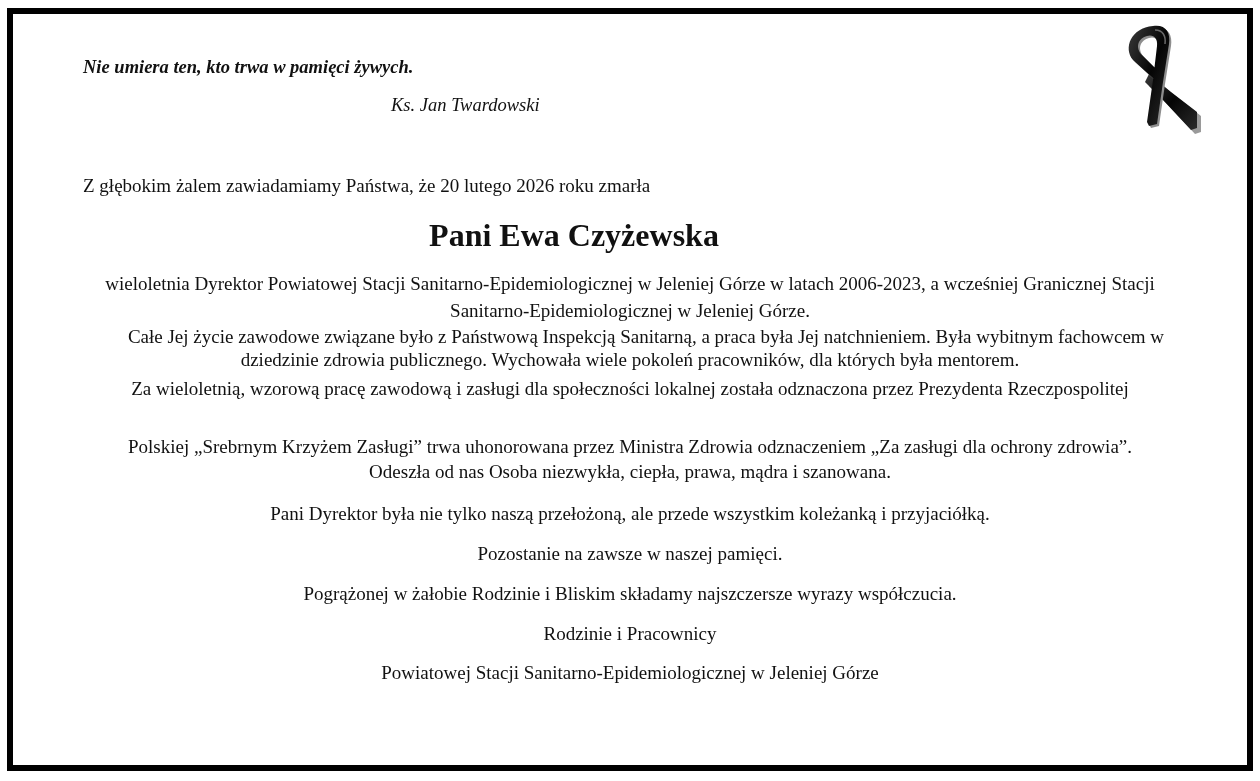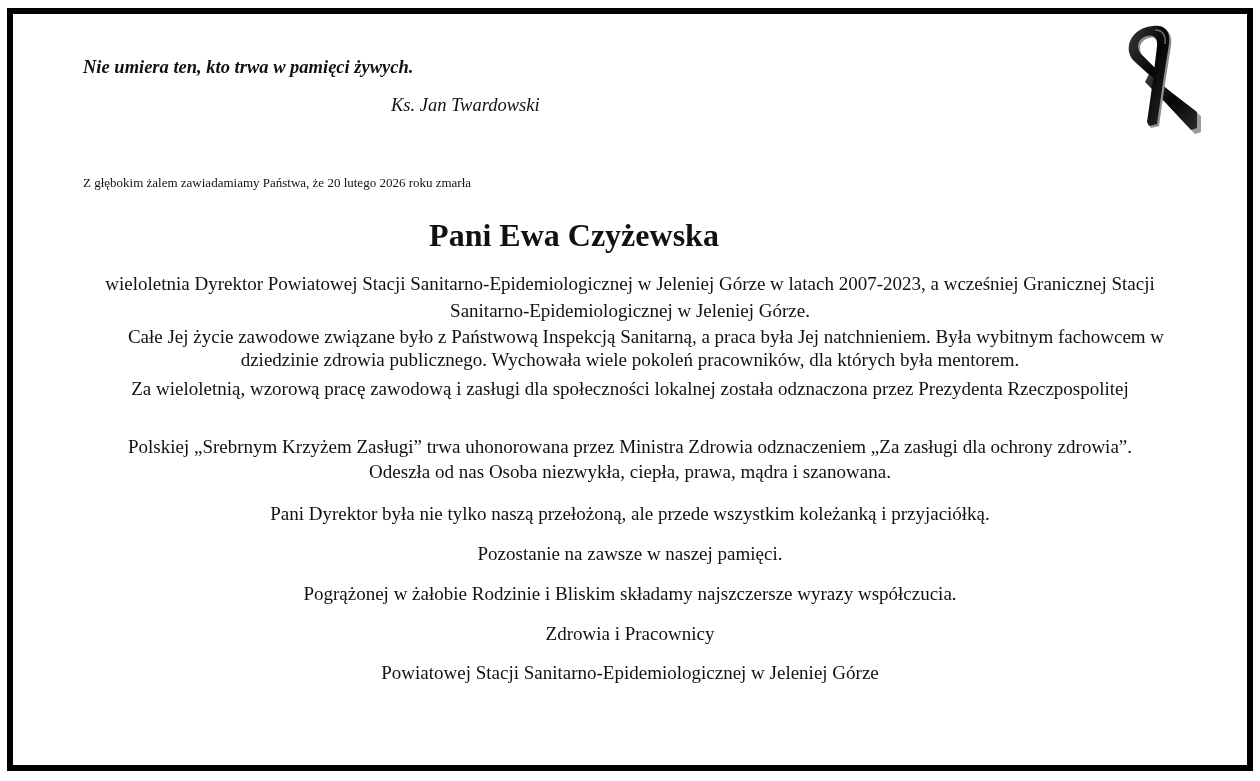--- a/index.html
+++ b/index.html
@@ -36,21 +36,21 @@
       left: 391px; top: 95px;
       font-size: 18.5px;
       font-style: italic;
     }
     .ribbon {
       left: 1113px; top: 22px;
       width: 92px; height: 112px;
     }
     .intro {
       left: 83px; top: 175px;
-      font-size: 13px;
+      font-size: 19px;
     }
     .name {
       left: 0; width: 1148px; top: 217px;
       text-align: center;
       font-size: 32px;
       font-weight: bold;
     }
     .center-line {
       left: 0; width: 1260px;
       text-align: center;
@@ -81,25 +81,25 @@
     <path d="M40 4 C52 2 58 10 56 22 L50 60 L44 102 L36 104 L34 100 L40 58 L44 24 C45 16 40 12 34 14 C26 16 22 24 28 32 L46 50 L42 58 L20 38 C10 26 18 6 40 4 Z" fill="#8e8e8e" transform="translate(2,2)"></path>
     <path d="M40 4 C52 2 58 10 56 22 L50 60 L44 102 L36 104 L34 100 L40 58 L44 24 C45 16 40 12 34 14 C26 16 22 24 28 32 L46 50 L42 58 L20 38 C10 26 18 6 40 4 Z" fill="url(#rg)"></path>
     <path d="M42 8 C50 8 53 14 52 22" stroke="#6a6a6a" stroke-width="1.5" fill="none"></path>
   </svg>
 </div>
 
 <div class="abs intro">Z głębokim żalem zawiadamiamy Państwa, że 20 lutego 2026 roku zmarła</div>
 
 <div class="abs name">Pani Ewa Czyżewska</div>
 
-<div class="abs center-line" style="top:273px;">wieloletnia Dyrektor Powiatowej  Stacji Sanitarno-Epidemiologicznej w Jeleniej Górze w latach 2007-2023, a wcześniej Granicznej Stacji</div>
+<div class="abs center-line" style="top:273px;">wieloletnia Dyrektor Powiatowej  Stacji Sanitarno-Epidemiologicznej w Jeleniej Górze w latach 2006-2023, a wcześniej Granicznej Stacji</div>
 <div class="abs center-line" style="top:300px;">Sanitarno-Epidemiologicznej w Jeleniej Górze.</div>
 <div class="abs center-line" style="top:326px;margin-left:16px;">Całe Jej życie zawodowe związane było z Państwową Inspekcją Sanitarną, a praca była Jej natchnieniem. Była wybitnym fachowcem w</div>
 <div class="abs center-line" style="top:349px;">dziedzinie zdrowia publicznego. Wychowała wiele pokoleń pracowników, dla których była mentorem.</div>
 <div class="abs center-line" style="top:378px;">Za wieloletnią, wzorową pracę zawodową i zasługi dla społeczności lokalnej została odznaczona przez Prezydenta Rzeczpospolitej</div>
 <div class="abs center-line" style="top:436px;">Polskiej „Srebrnym Krzyżem Zasługi” trwa uhonorowana przez Ministra Zdrowia odznaczeniem „Za zasługi dla ochrony zdrowia”.</div>
 <div class="abs center-line" style="top:461px;">Odeszła od nas Osoba niezwykła, ciepła, prawa, mądra i szanowana.</div>
 <div class="abs center-line" style="top:503px;">Pani Dyrektor była nie tylko naszą przełożoną, ale przede wszystkim koleżanką i przyjaciółką.</div>
 <div class="abs center-line" style="top:543px;">Pozostanie na zawsze w naszej pamięci.</div>
 <div class="abs center-line" style="top:583px;">Pogrążonej w żałobie Rodzinie i Bliskim składamy najszczersze wyrazy współczucia.</div>
 
-<div class="abs center-line" style="top:623px;">Zdrowia i Pracownicy</div>
+<div class="abs center-line" style="top:623px;">Rodzinie i Pracownicy</div>
 <div class="abs center-line" style="top:662px;">Powiatowej Stacji Sanitarno-Epidemiologicznej w Jeleniej Górze</div>
 
 </body></html>

